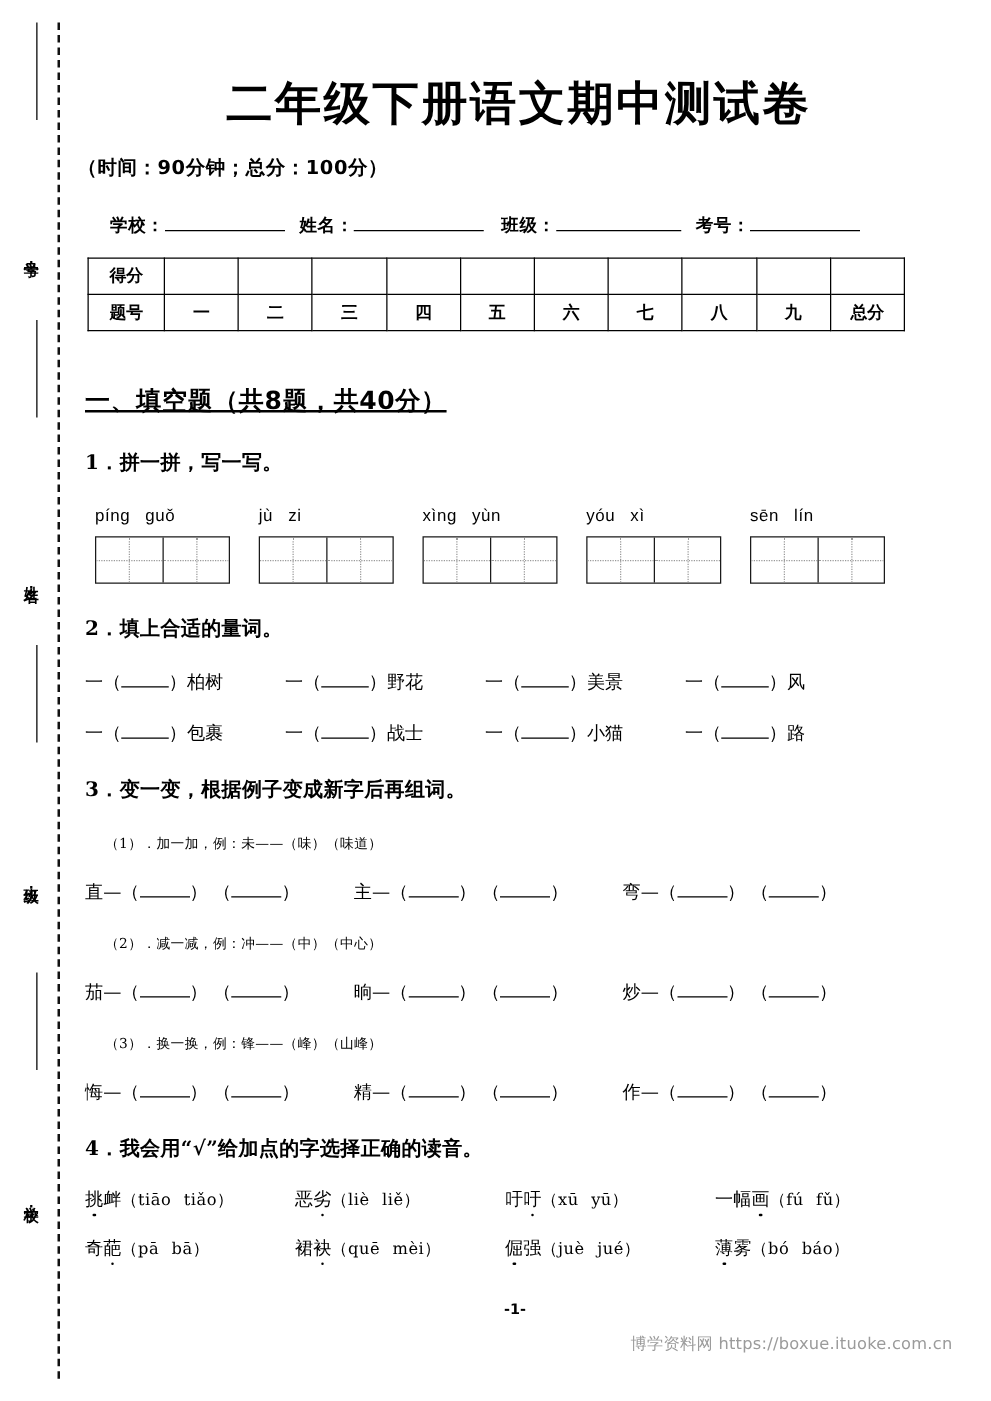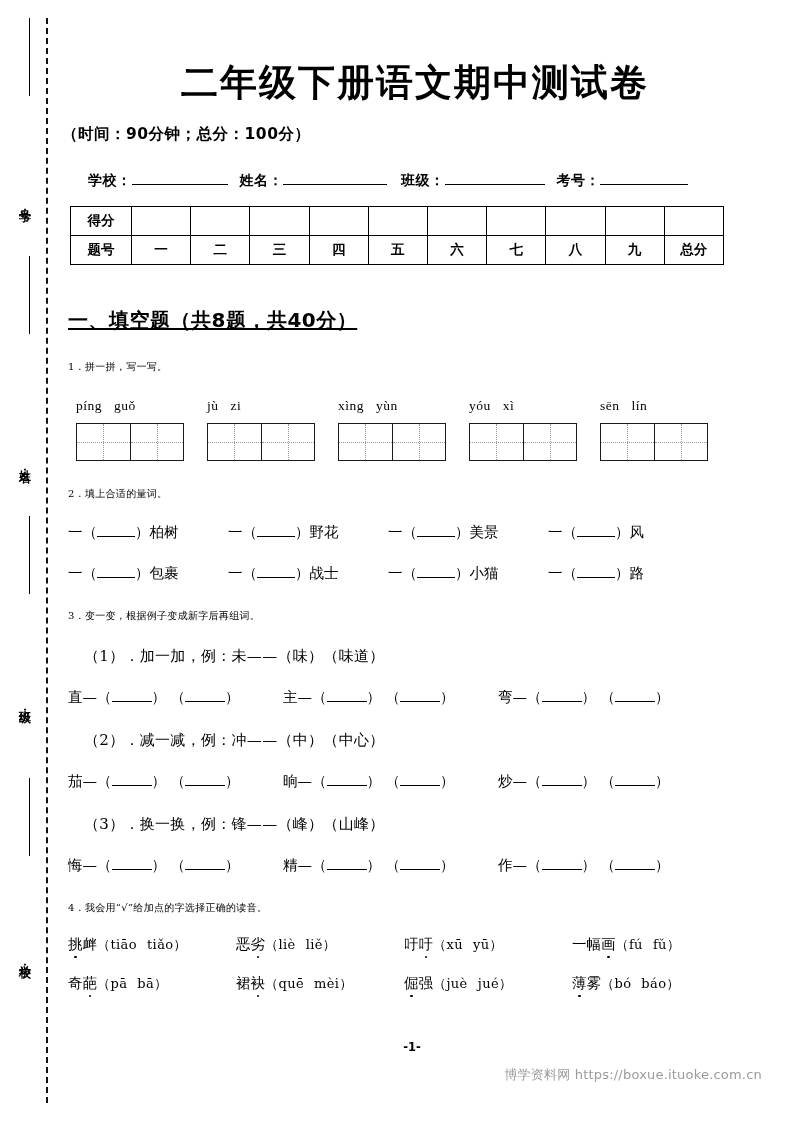--- a/index.html
+++ b/index.html
@@ -130,35 +130,36 @@
     margin: 42px 0 0 6px;
     font-family: "DejaVu Sans", sans-serif;
     font-weight: bold;
     font-size: 20px;
     letter-spacing: 0.5px;
     text-decoration: underline;
   }
   .q-stem {
     margin: 26px 0 0 6px;
     font-family: "DejaVu Serif", serif;
-    font-size: 10px;
+    font-size: 16px;
     letter-spacing: 0.3px;
+    font-weight: bold;
   }
   .q-sub {
     margin: 24px 0 0 22px;
     font-family: "DejaVu Serif", serif;
-    font-size: 15px;
+    font-size: 11px;
     letter-spacing: 0.3px;
   }
 
   
   #pinyin-row {
     margin: 24px 0 0 14px;
     display: flex;
-    font-family: Liberation Serif, serif;
+    font-family: Liberation Sans, sans-serif;
     font-size: 13.5px;
     letter-spacing: 0.5px;
   }
   .pin-group {
     width: 131px;
     display: flex;
     justify-content: flex-start;
   }
   .pin-group .syl { display: inline-block; }
   .pin-group .syl + .syl { margin-left: 12px; }

